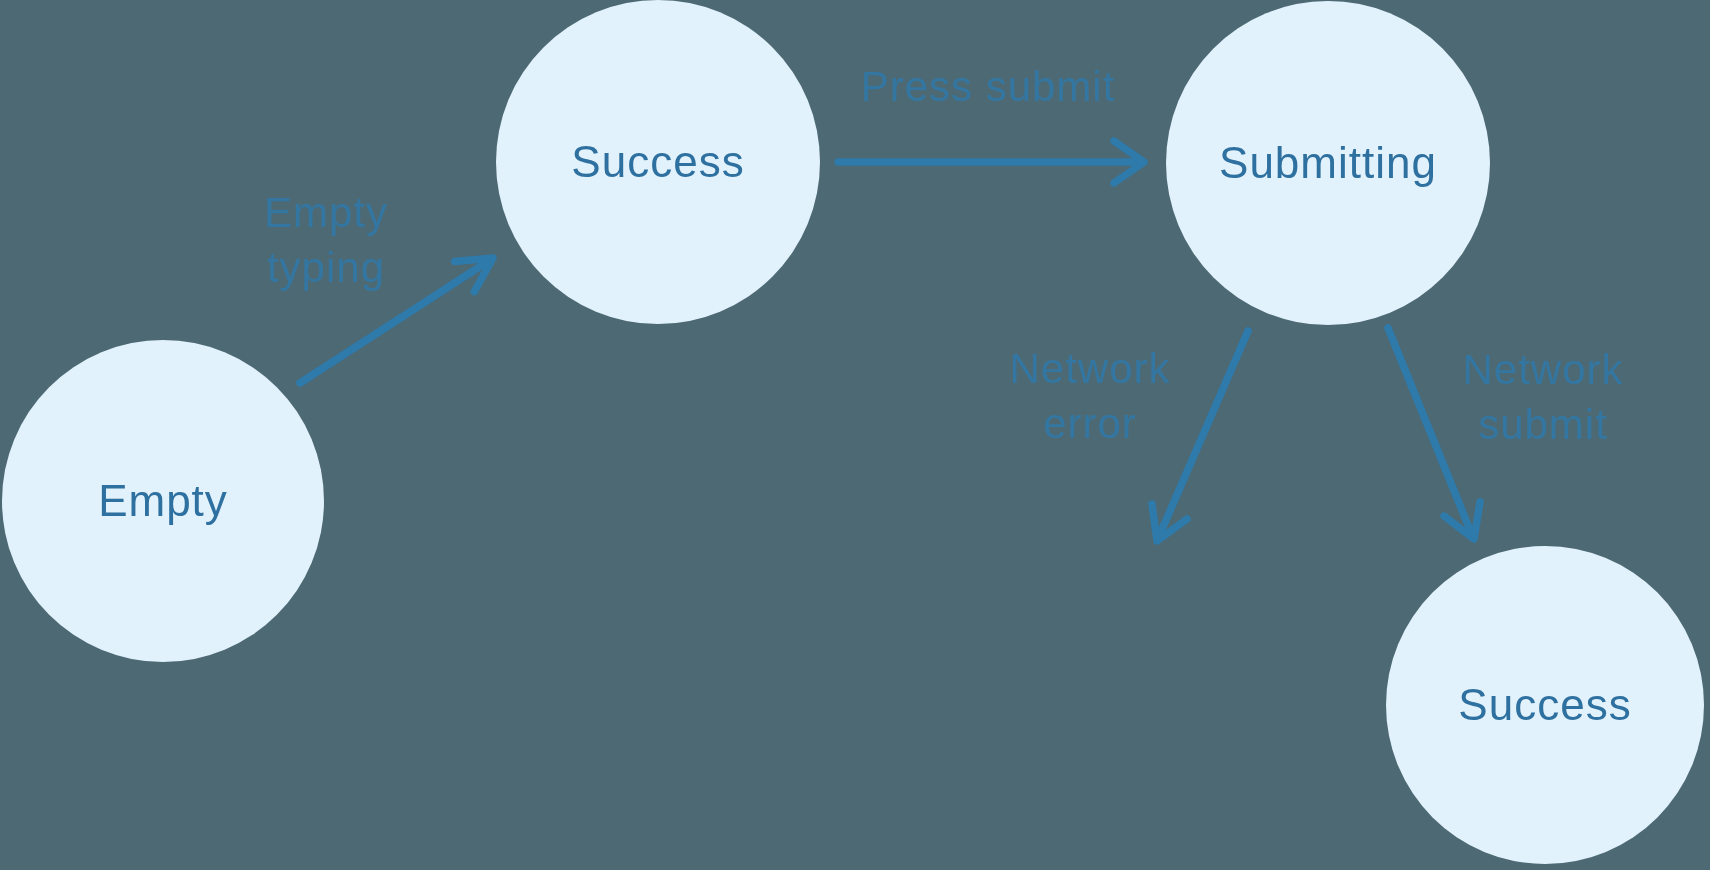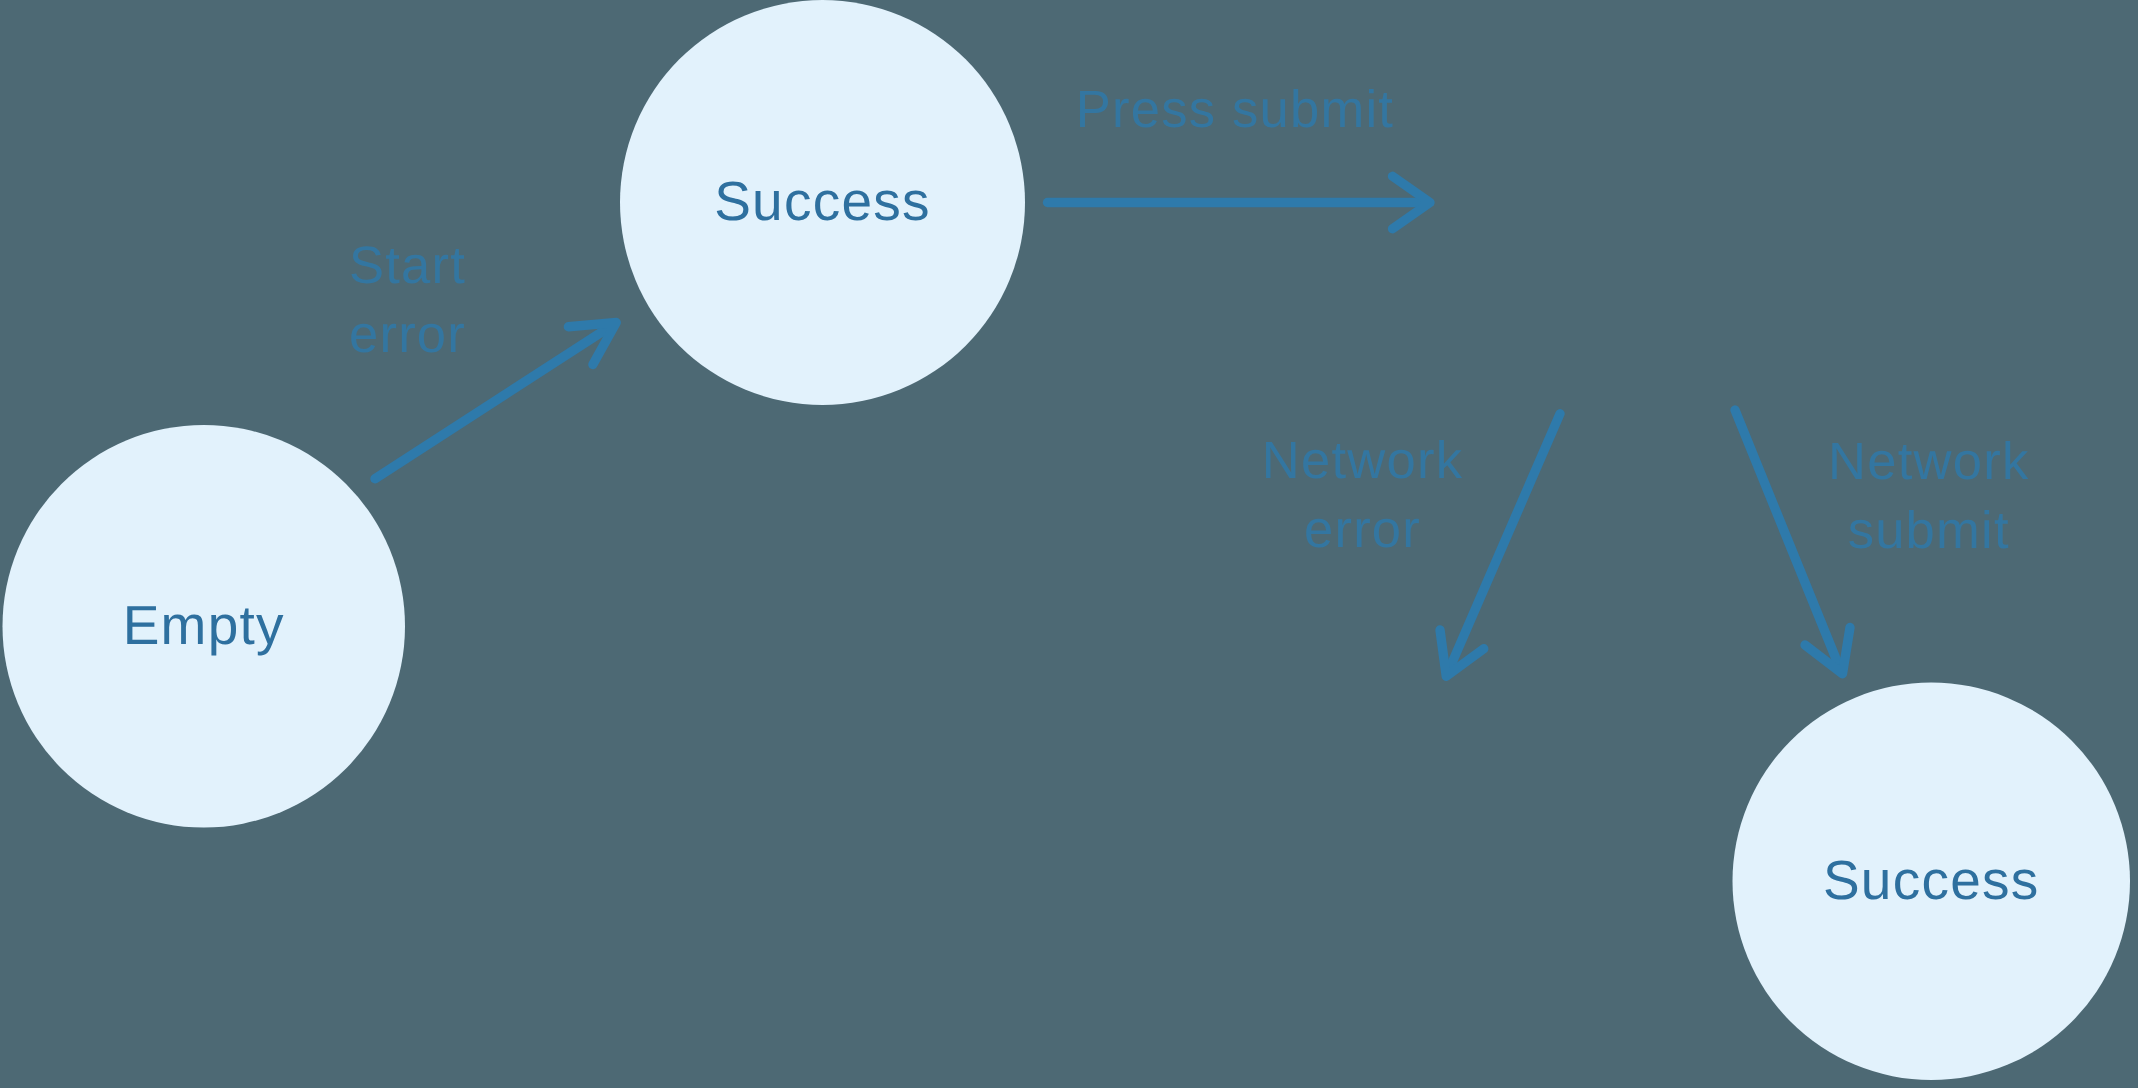--- a/index.html
+++ b/index.html
@@ -90,24 +90,27 @@
   </svg>
 
   <div class="state state-empty">
     <span class="state-label">Empty</span>
   </div>
 
   <div class="state state-typing">
     <span class="state-label">Success</span>
   </div>
 
+  <div class="state state-submitting">
+    <span class="state-label">Submitting</span>
+  </div>
 
 
   <div class="state state-success">
     <span class="state-label">Success</span>
   </div>
 
-  <div class="edge-label el-start-typing">Start error</div>
+  <div class="edge-label el-start-typing">Empty typing</div>
   <div class="edge-label el-network-error">Network error</div>
   <div class="edge-label el-press-submit">Press submit</div>
   <div class="edge-label el-network-success">Network submit</div>
 
 </div>
 
 </body></html>

